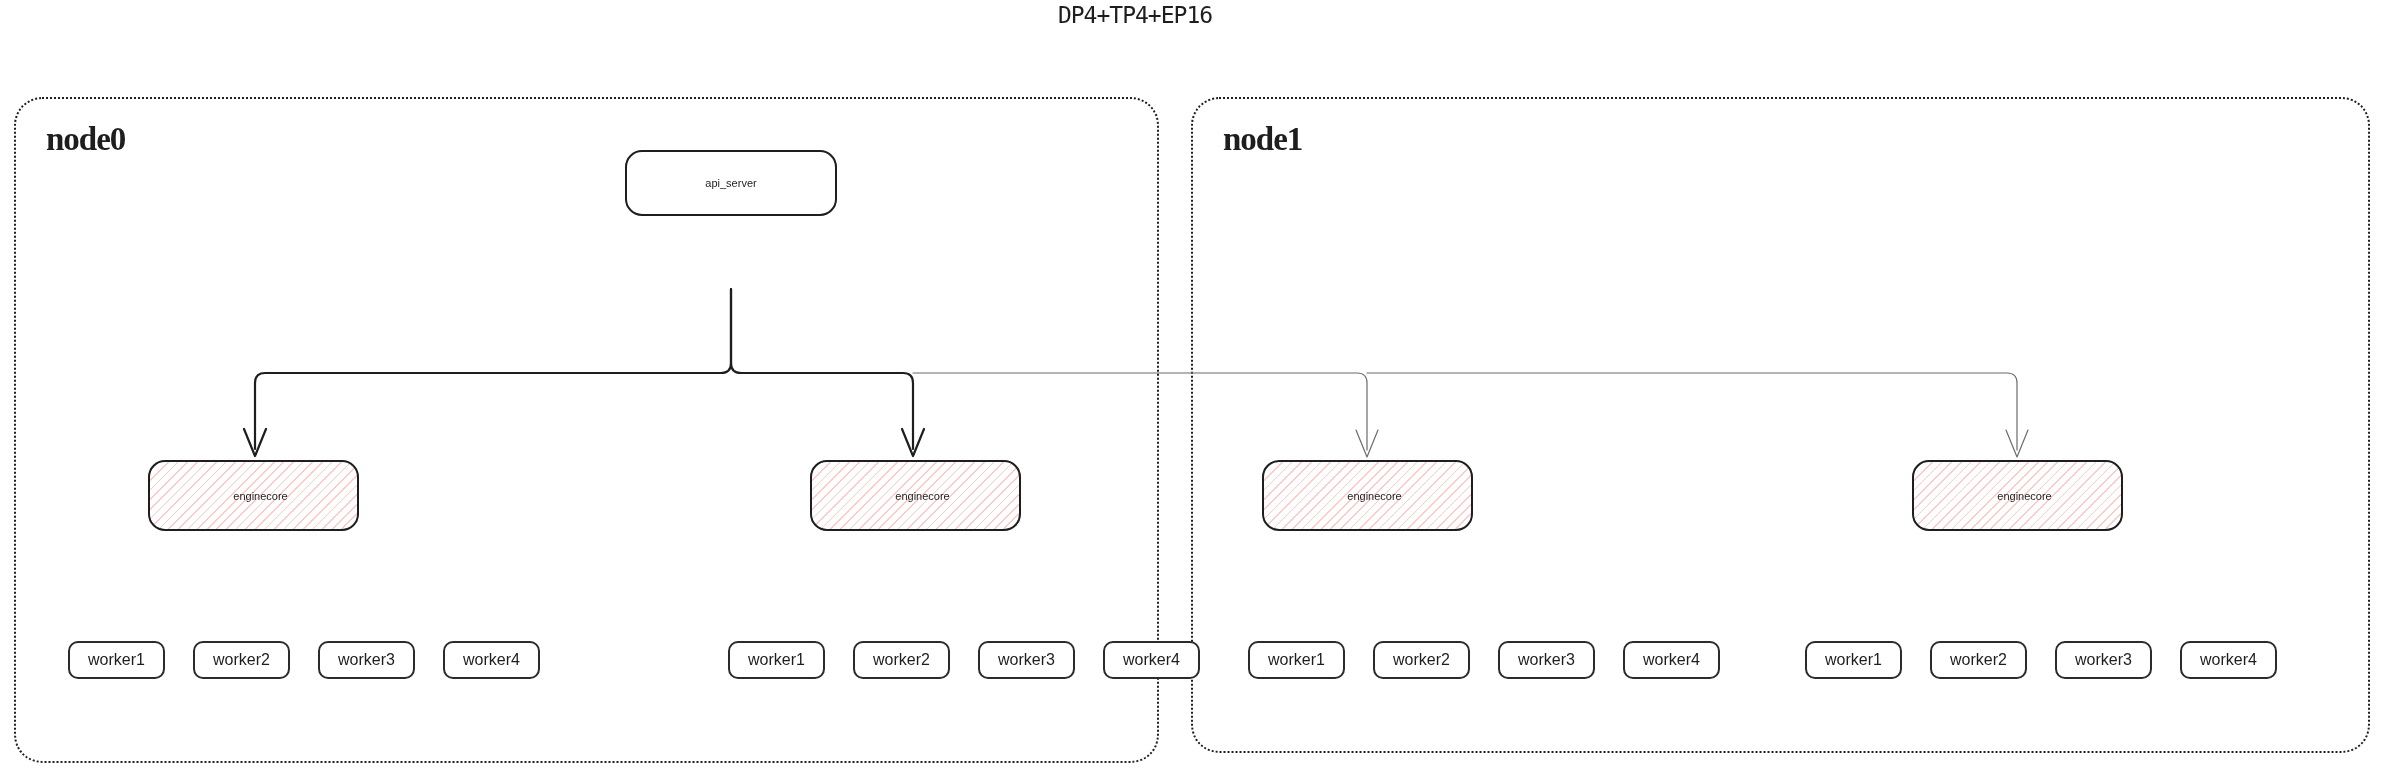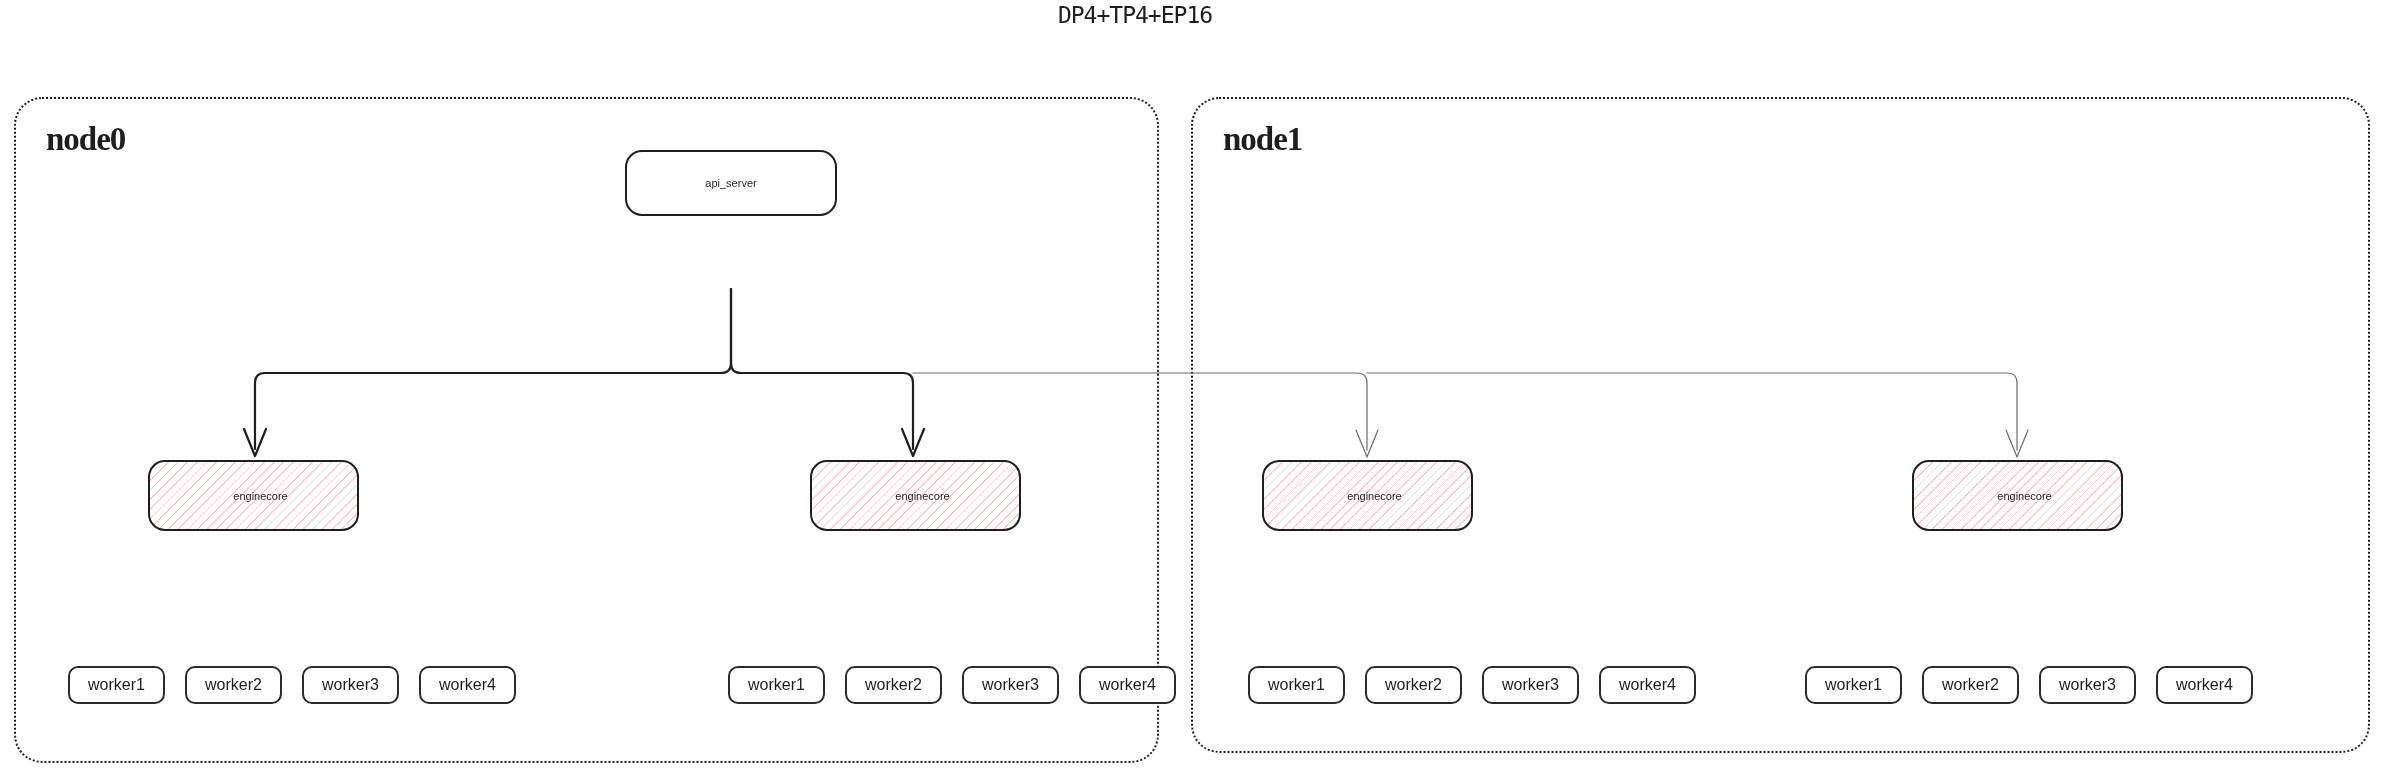--- a/index.html
+++ b/index.html
@@ -67,23 +67,23 @@
       var(--green-hatch, #b2f2bb) 5.2px, var(--green-hatch, #b2f2bb) 6.5px);
   }
   .red-hatch {
     background-image: repeating-linear-gradient(135deg,
       rgba(255,255,255,0) 0px, rgba(255,255,255,0) 5.6px,
       var(--red-hatch, #ffc9c9) 5.6px, var(--red-hatch, #ffc9c9) 6.8px);
     padding-left: 14px;
   }
   .worker-group {
     position: absolute;
-    top: 666px;
+    top: 641px;
     display: flex;
-    gap: 20px;
+    gap: 28px;
     padding-left: 32px;
   }
   .wg-1 { left: 36px; }
   .wg-2 { left: 696px; }
   .wg-3 { left: 1216px; }
   .wg-4 { left: 1773px; }
   .worker-box {
     box-sizing: border-box;
     width: 97px;
     height: 38px;

